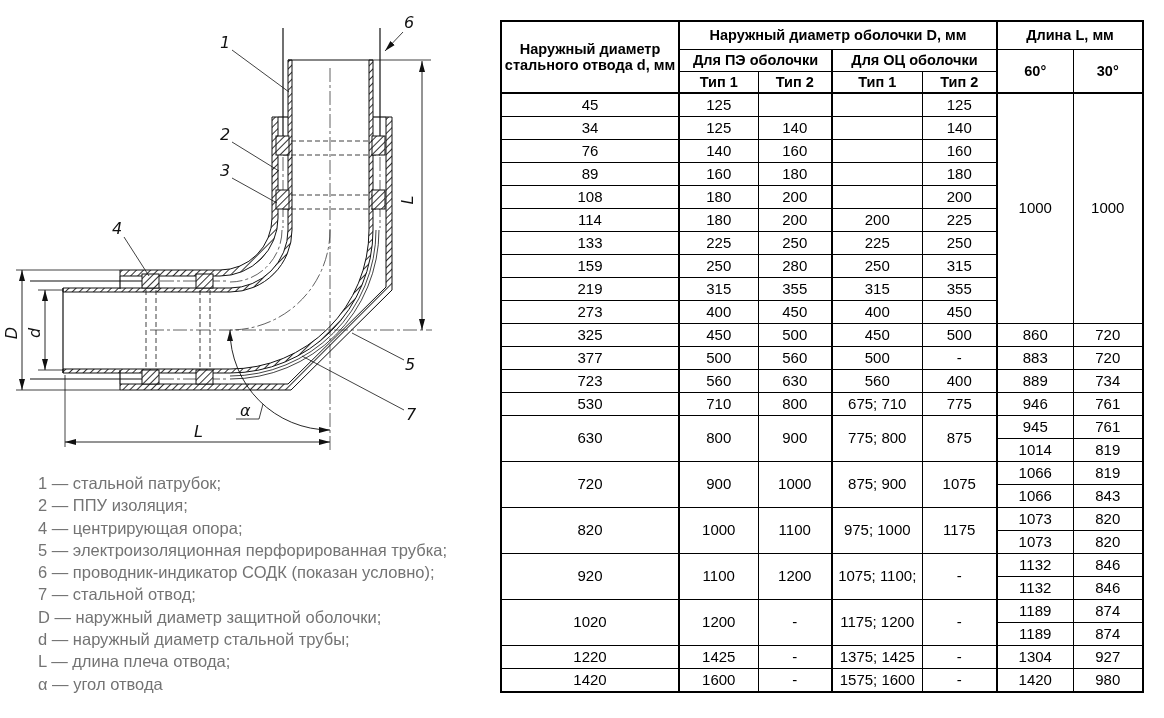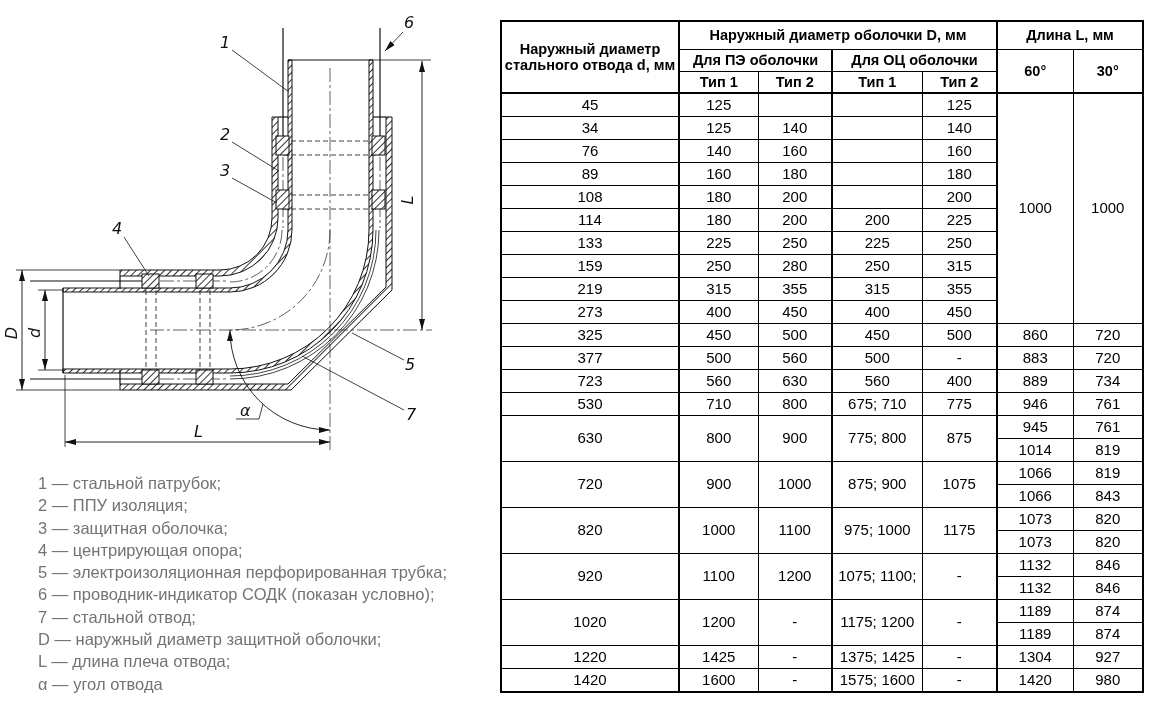--- a/index.html
+++ b/index.html
@@ -160,26 +160,26 @@
       <text class="lbl" x="194" y="437">L</text>
       <text class="lbl" x="17" y="333" text-anchor="middle" transform="rotate(-90 17 333)">D</text>
       <text class="lbl" x="40" y="333" text-anchor="middle" transform="rotate(-90 40 333)">d</text>
       <text class="lbl" x="240" y="416">α</text>
     </g>
   </svg>
 
   <div class="legend" id="legend">
       <div>1 — стальной патрубок;</div>
       <div>2 — ППУ изоляция;</div>
-      <div>3 — защитная оболочка;</div>
       <div>4 — центрирующая опора;</div>
       <div>5 — электроизоляционная перфорированная трубка;</div>
       <div>6 — проводник-индикатор СОДК (показан условно);</div>
       <div>7 — стальной отвод;</div>
       <div>D — наружный диаметр защитной оболочки;</div>
+      <div>d — наружный диаметр стальной трубы;</div>
       <div>L — длина плеча отвода;</div>
       <div>α — угол отвода</div>
     </div>
 
   <table class="dims-table">
     <colgroup>
       <col style="width:178px">
         <col style="width:79px">
         <col style="width:74px">
       <col style="width:90px">

